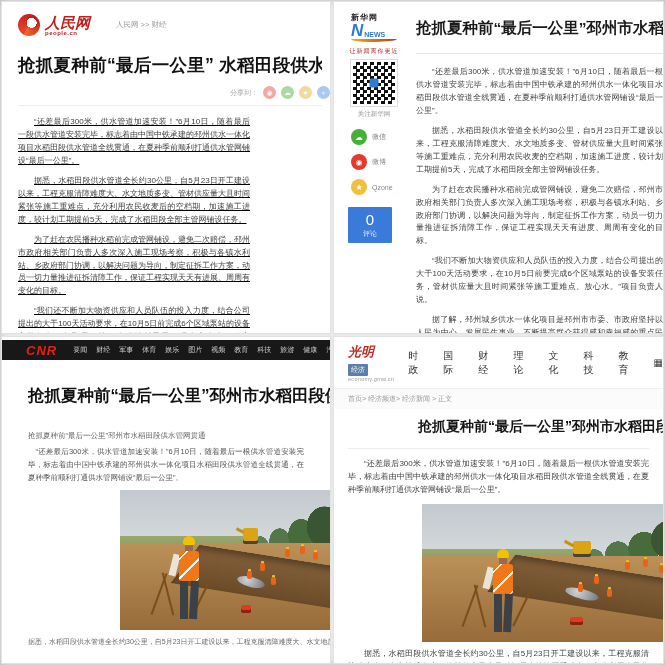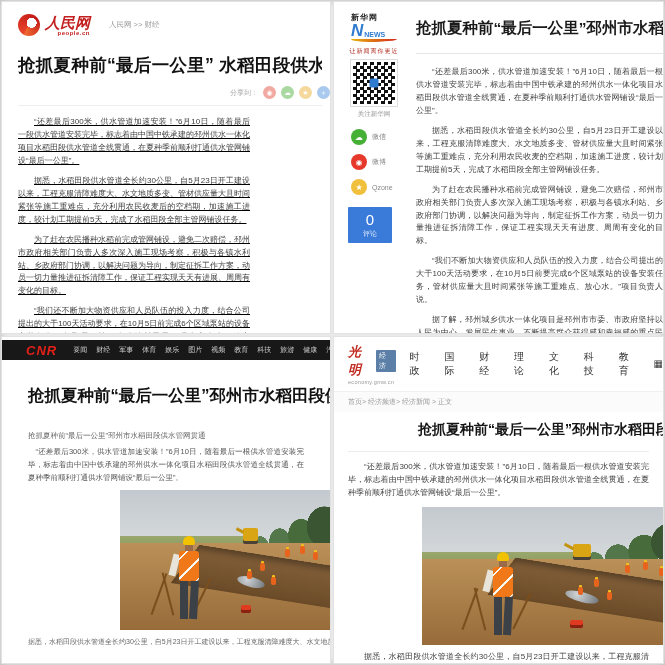--- a/index.html
+++ b/index.html
@@ -64,21 +64,21 @@
   .ph-surveyor .arm { position:absolute; top:18px; left:-2px; width:7px; height:22px; background:#e8e4da; transform: rotate(14deg); }
   .ph-surveyor .leg { position:absolute; top:45px; width:8px; height:38px; background:#3c4148; }
   .ph-surveyor .leg.l { left:7px; } .ph-surveyor .leg.r { left:17px; transform: rotate(3deg); }
   .ph-tripod { width:2px; height:44px; background:#7b4e1d; bottom:10%; }
   .ph-tripod.a { left:18%; transform: rotate(20deg); }
   .ph-tripod.b { left:22%; transform: rotate(-14deg); }
   .ph-tripod.c { left:38%; transform: rotate(26deg); height:40px; }
 
   
   .p-people { padding: 12px 8px 0 16px; }
-  .pe-header { display:flex; align-items:center; gap: 19px; text-align: right; }
+  .pe-header { display:flex; align-items:center; gap: 26px; }
   .pe-logo { display:flex; align-items:center; gap:5px; }
   .pe-swirl { width:22px; height:22px; border-radius:50%;
     background: radial-gradient(circle at 62% 40%, #fff 0 26%, transparent 27%), conic-gradient(from 210deg, #e8442a, #c01818 55%, #f06a30); }
   .pe-logo-text { color:#c41f1f; font-weight:bold; font-size:15px; font-style: italic; line-height: 1; }
   .pe-logo-text small { display:block; font-size:6px; font-style: normal; color:#c41f1f; letter-spacing:.5px; }
   .pe-crumb { font-size:7.5px; color:#999; }
   .pe-headline { margin-top:17px; font-size:17.5px; font-weight:bold; color:#111; letter-spacing:.3px; }
   .pe-share { display:flex; align-items:center; justify-content:flex-end; gap:5px; margin:9px 2px 6px 0; }
   .pe-share .lbl { font-size:7px; color:#aaa; }
   .pe-dot { width:13px; height:13px; border-radius:50%; display:inline-flex; align-items:center; justify-content:center; color:#fff; font-size:7px; }
@@ -125,21 +125,21 @@
   .cnr-body { margin:24px 26px 0; }
   .cnr-subline { font-size:7.5px; color:#666; margin-bottom:5px; }
   .cnr-para { font-size:7.5px; color:#555; line-height:1.7; text-indent:1em; text-align:justify; }
   .cnr-photo { margin:6px 0 0 118px; width:212px; height:140px; }
   .cnr-caption { margin:7px 0 0 26px; font-size:7px; color:#666; }
 
   
   .p-gmw { padding-top: 6px; }
   .gmw-header { display:flex; align-items:center; gap:14px; padding:0 0 6px 14px; border-bottom:1px solid #f0f0f0; }
   .gmw-logo { text-align:left; }
-  .gmw-logo .row { display:flex; align-items:center; gap:3px; }
+  .gmw-logo .row { display:flex; align-items:flex-start; gap:3px;flex-direction:column; }
   .gmw-script { color:#c32c22; font-weight:bold; font-style:italic; font-size:13px; font-family:"Liberation Serif","DejaVu Serif",serif; }
   .gmw-badge { background:#5b7fa6; color:#fff; font-size:7px; padding:1px 3px; border-radius:1px; }
   .gmw-sub { font-size:5.5px; color:#999; letter-spacing:.3px; }
   .gmw-nav { display:flex; gap:16px; align-items:center; }
   .gmw-nav span { font-size:10px; color:#333; }
   .gmw-grid-icon { color:#4a7dbf; font-size:11px; line-height:1; }
   .gmw-crumb { font-size:7px; color:#999; padding:5px 0 5px 14px; background:#fbfbfb; }
   .gmw-headline { font-size:14px; font-weight:bold; color:#151515; padding-left:84px; margin-top:9px; }
   .gmw-divider { border-top:1px solid #ececec; margin:12px 14px 9px; }
   .gmw-body { padding:0 14px; }

